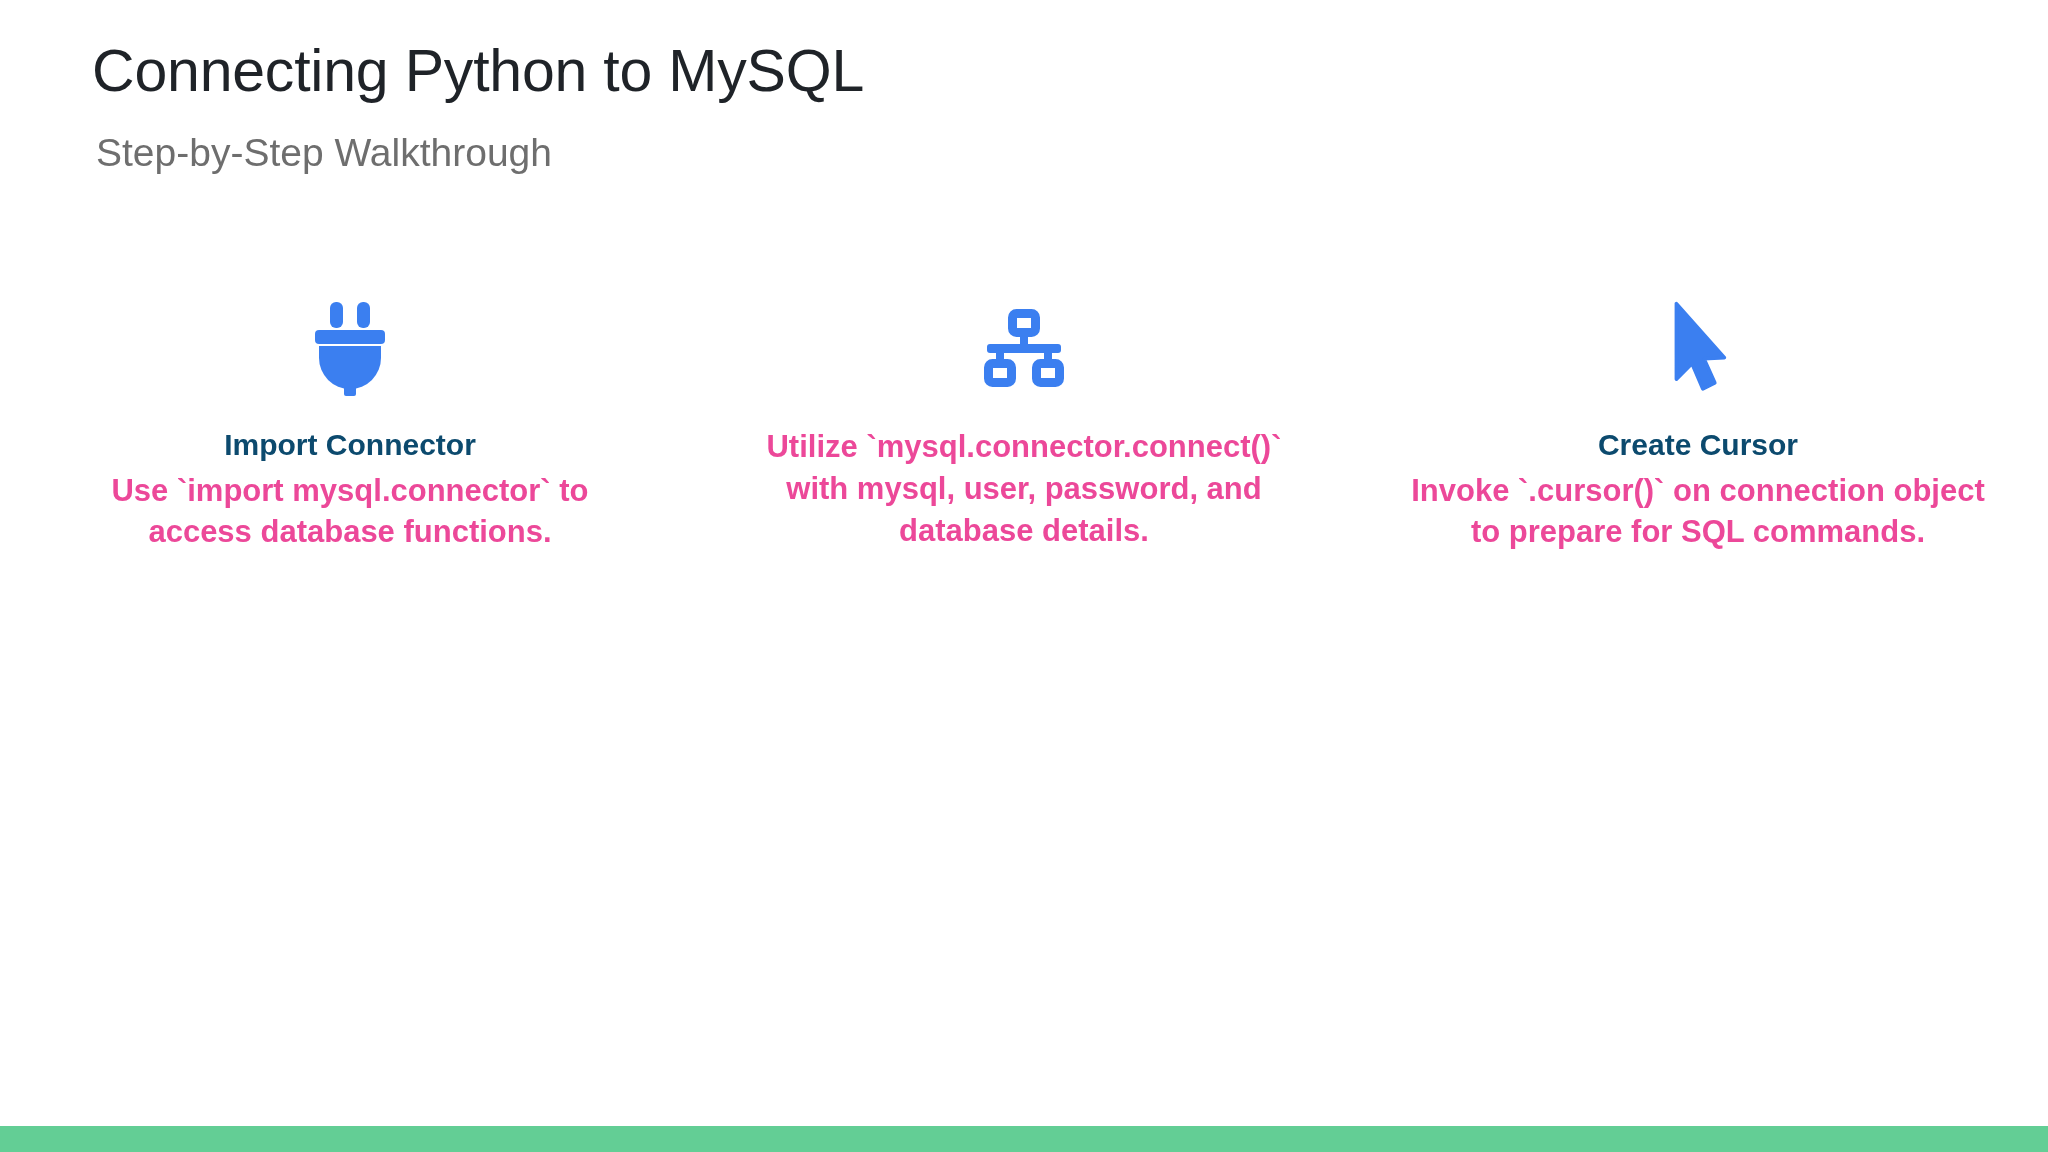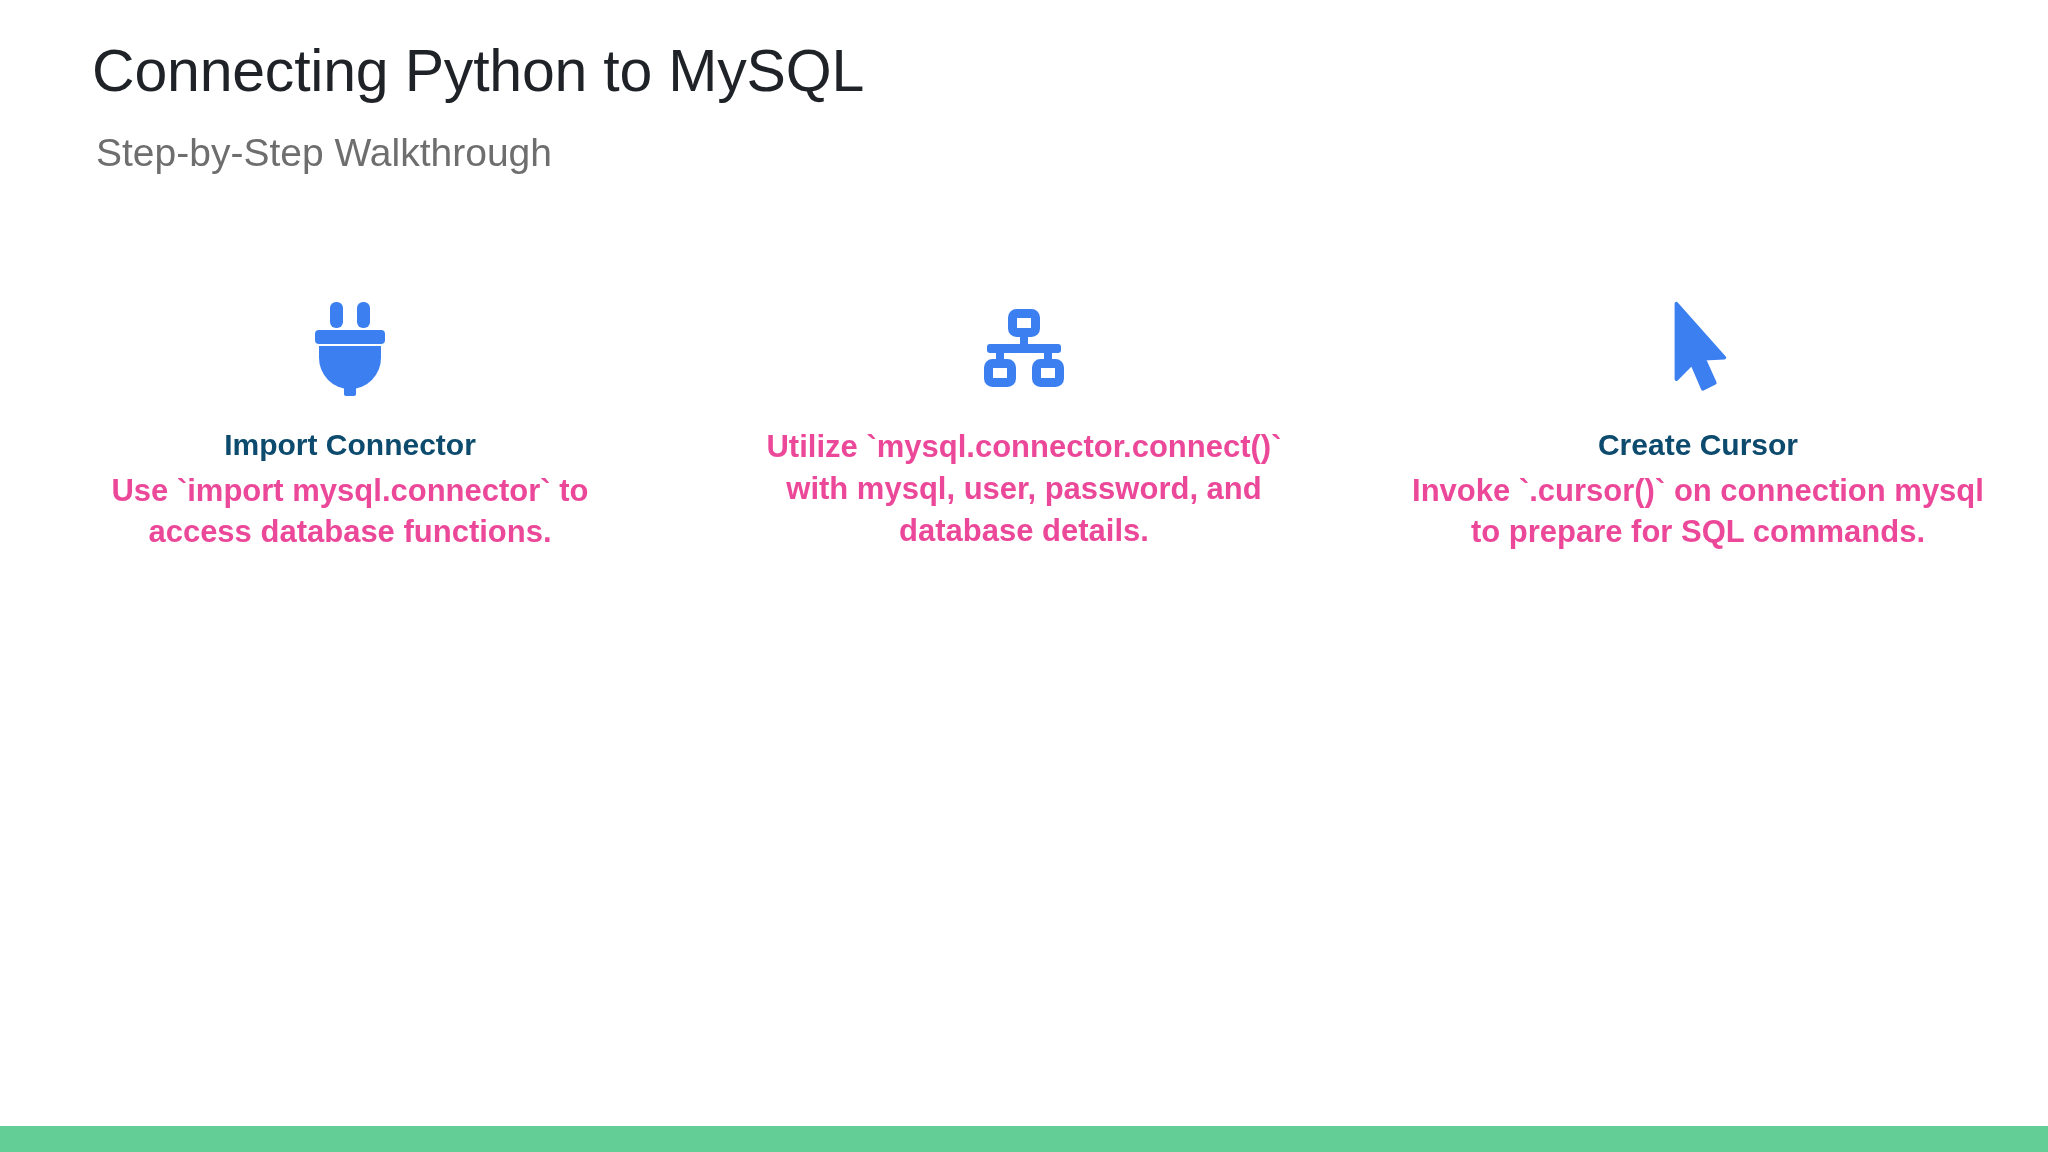--- a/index.html
+++ b/index.html
@@ -150,20 +150,20 @@
       <p class="col-body">Utilize `mysql.connector.connect()` with mysql, user, password, and database details.</p>
     </div>
 
     <div class="column">
       <span class="col-icon">
         <svg width="86" height="96" viewBox="0 0 60 80" xmlns="http://www.w3.org/2000/svg" aria-hidden="true">
           <path d="M12 3 L12 66 L25 53 L34 74 L44 69 L35 49 L52 48 Z" fill="#3b7ff0" stroke="#3b7ff0" stroke-width="3" stroke-linejoin="round"></path>
         </svg>
       </span>
       <div class="col-heading">Create Cursor</div>
-      <p class="col-body">Invoke `.cursor()` on connection mysql to prepare for SQL commands.</p>
+      <p class="col-body">Invoke `.cursor()` on connection object to prepare for SQL commands.</p>
     </div>
 
   </div>
 
   <div class="footer-bar"></div>
 
 </div>
 
 </body></html>

